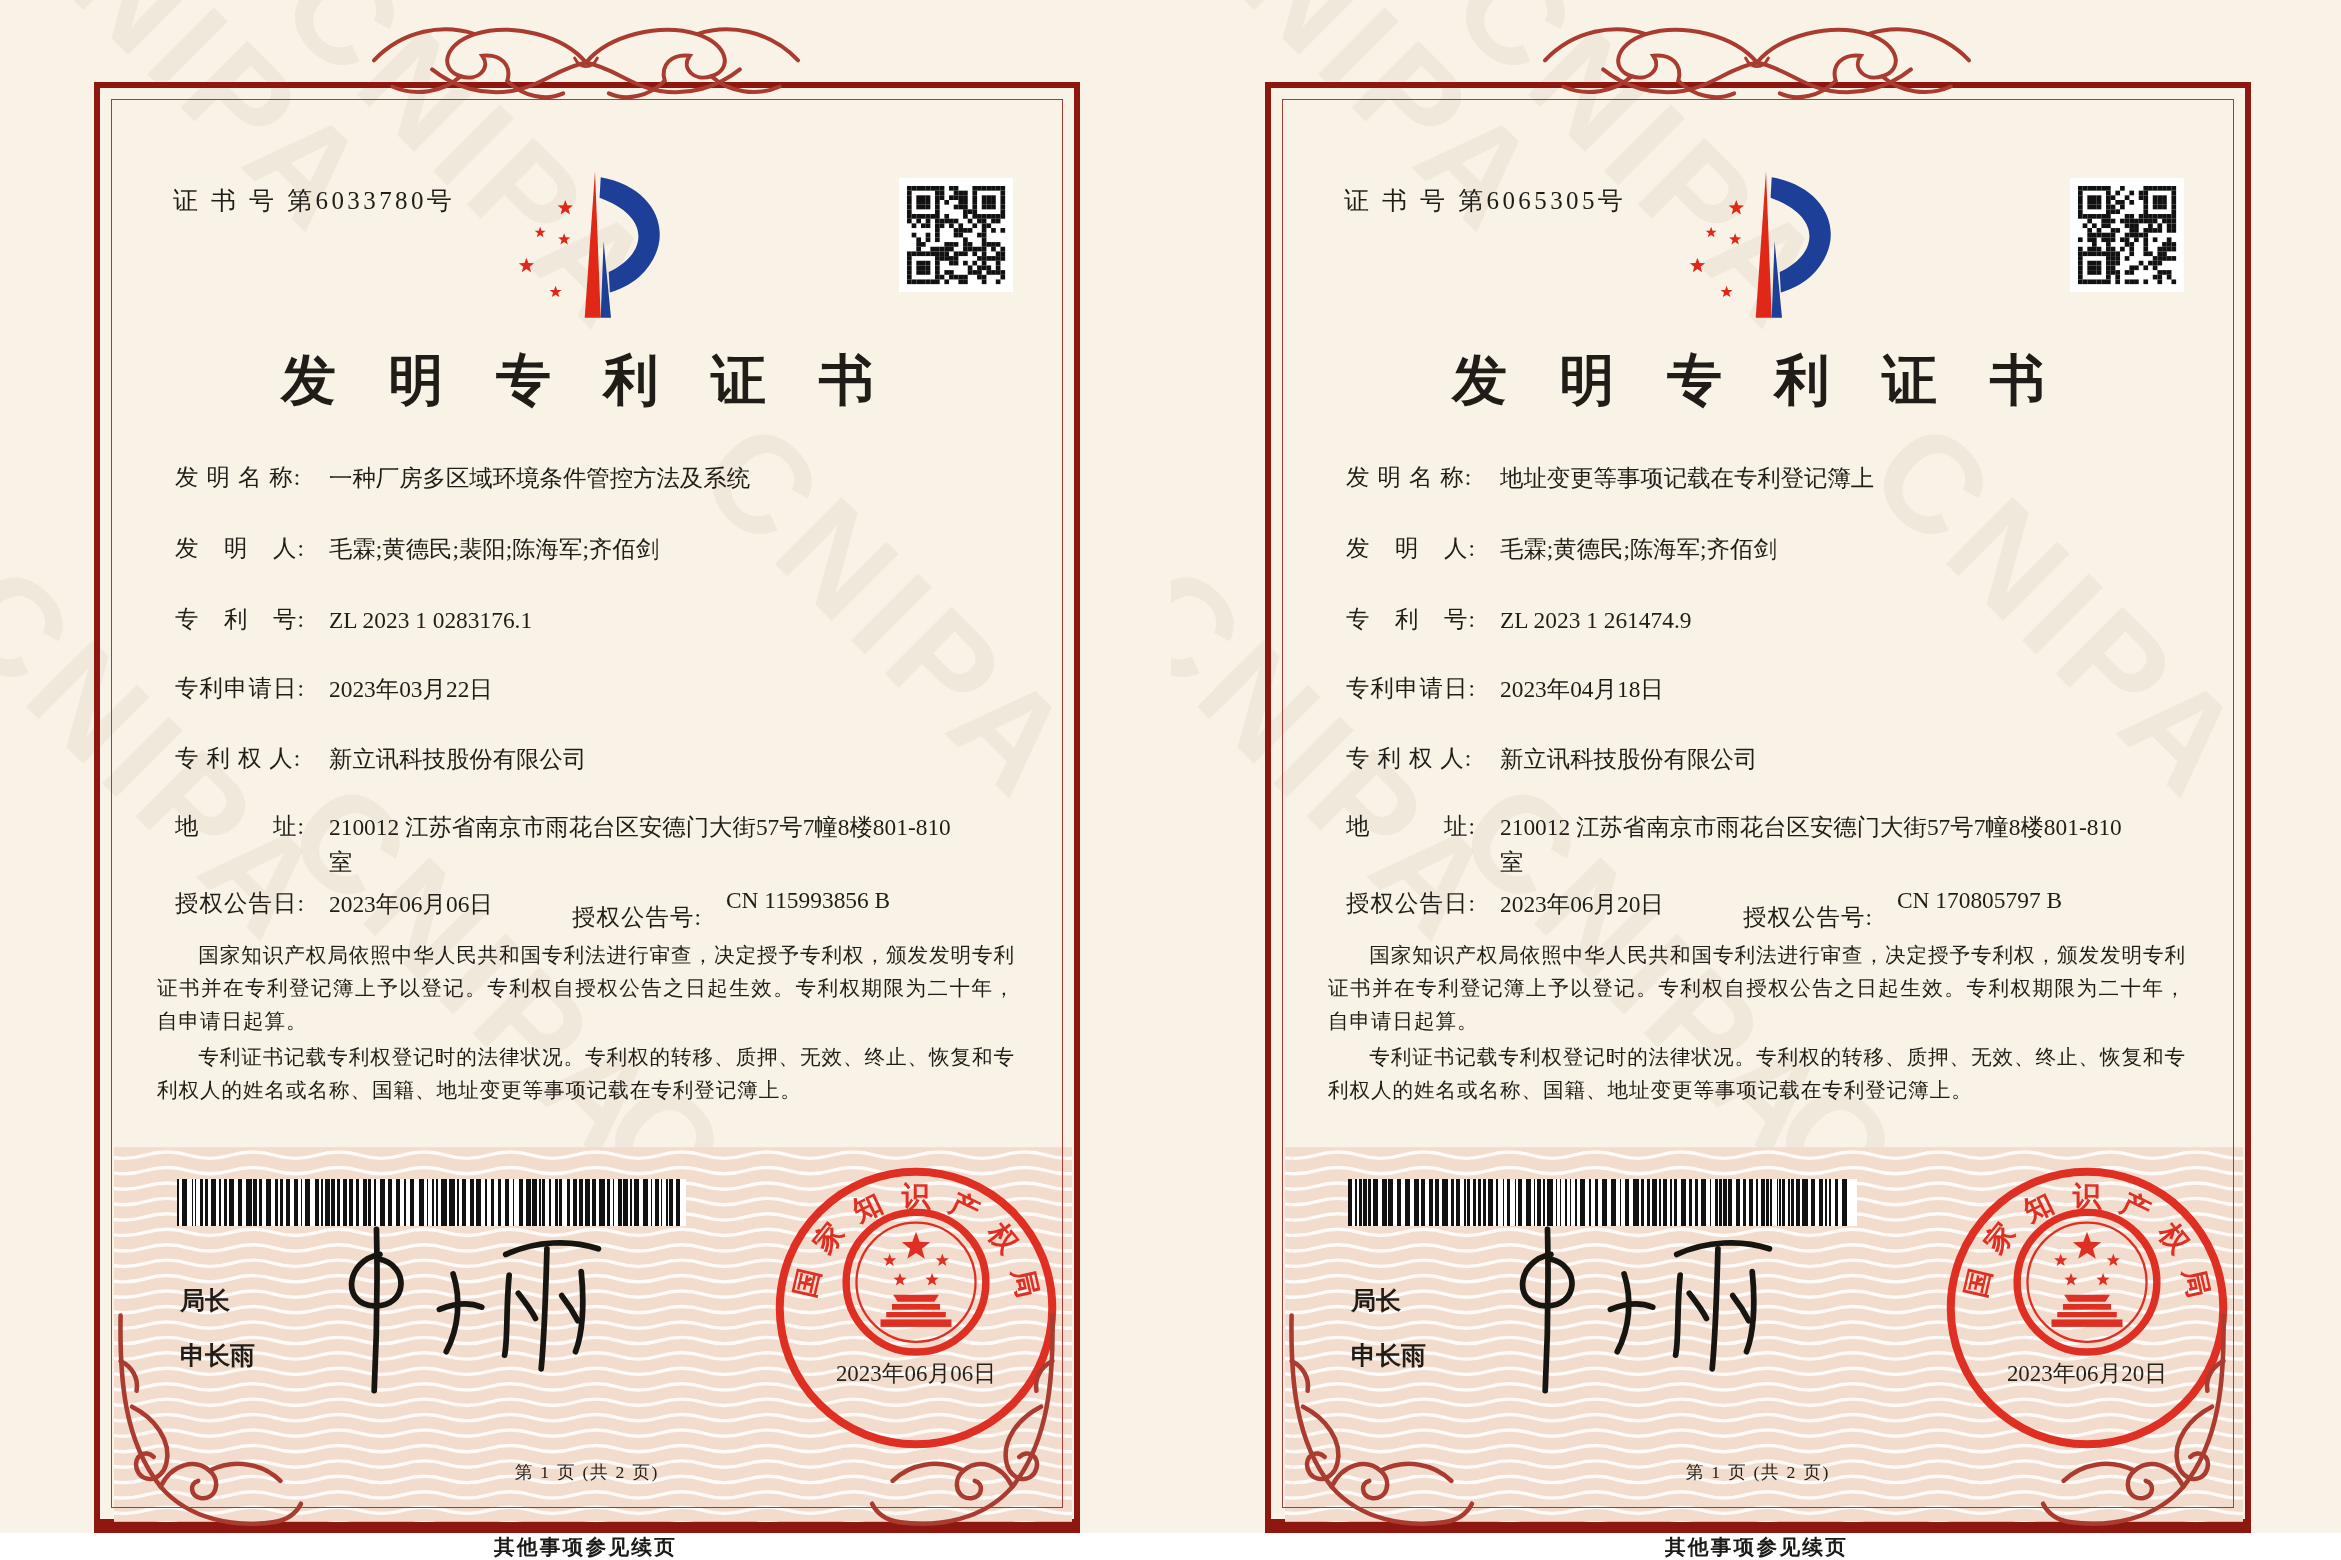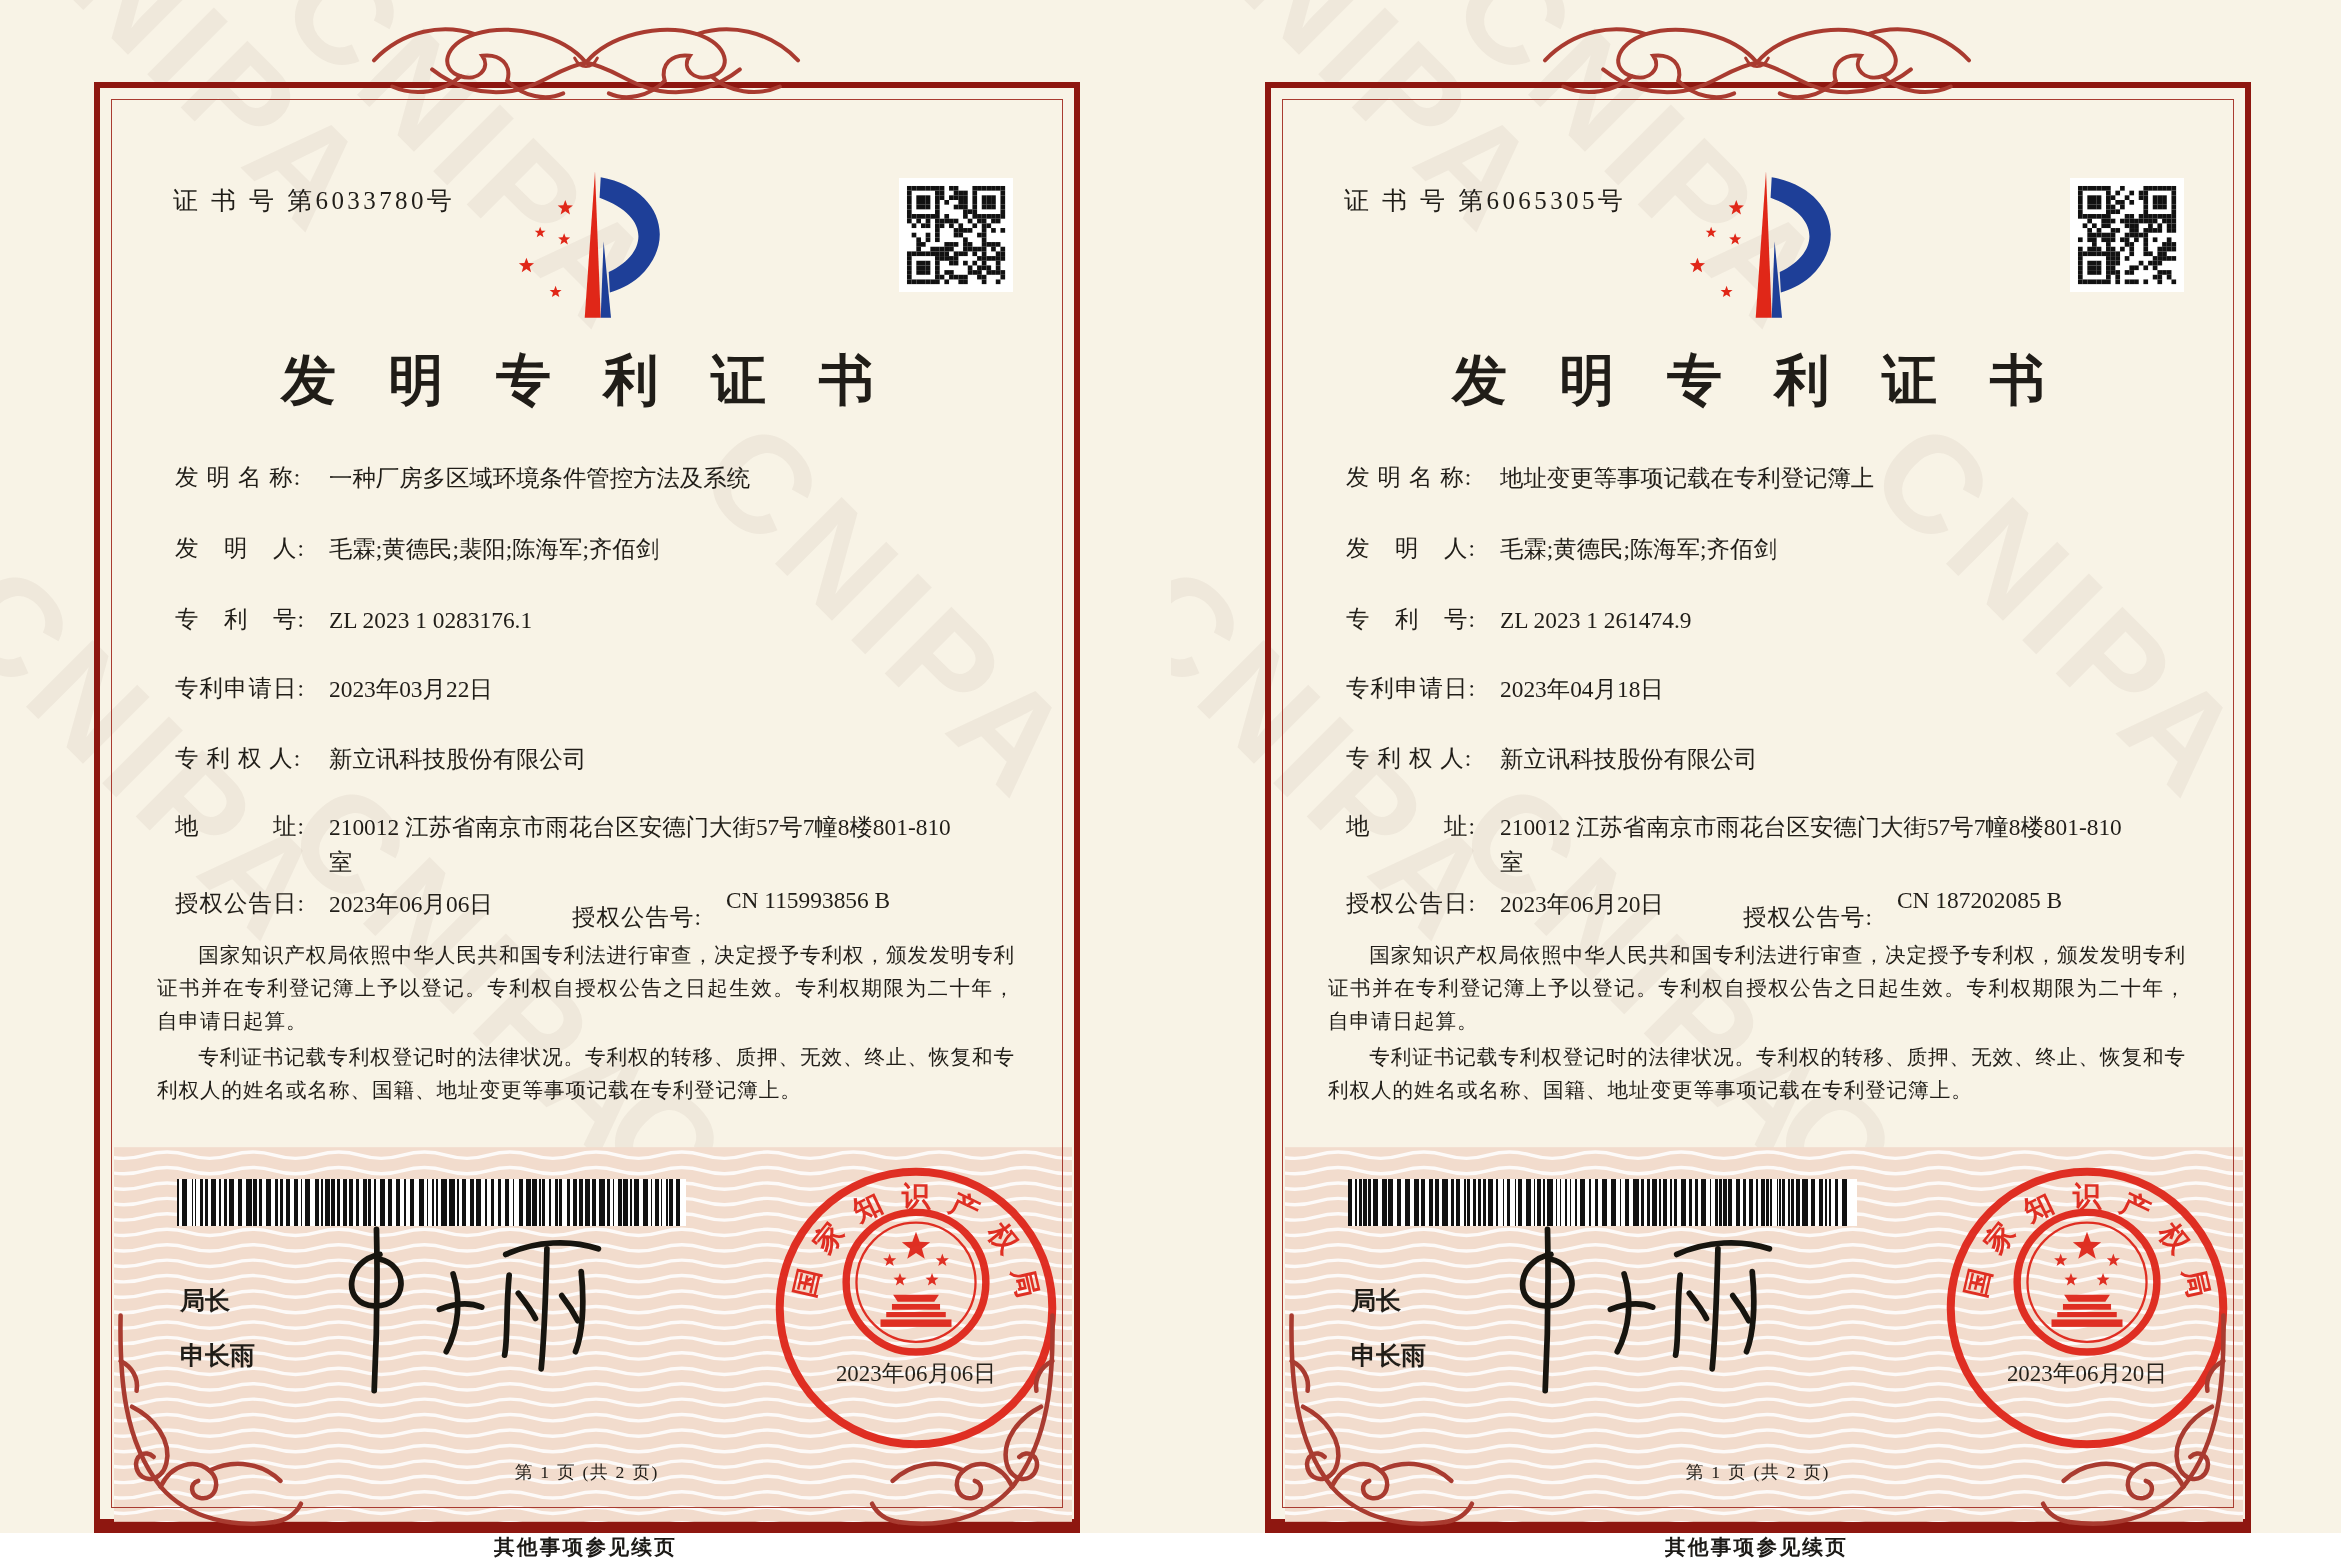--- a/index.html
+++ b/index.html
@@ -821,21 +821,21 @@
         <span class="val">新立讯科技股份有限公司</span>
       </div>
       <div class="frow r5">
         <span class="lab">地　　　址:</span>
         <span class="val">210012 江苏省南京市雨花台区安德门大街57号7幢8楼801-810室</span>
       </div>
       <div class="frow rg">
         <span class="lab">授权公告日:</span>
         <span class="val" style="width:240px;">2023年06月20日</span>
         <span class="lab2">授权公告号:</span>
-        <span class="val2">CN 187202085 B</span>
+        <span class="val2">CN 170805797 B</span>
       </div>
 
       <div class="paras">
         <p>国家知识产权局依照中华人民共和国专利法进行审查，决定授予专利权，颁发发明专利证书并在专利登记簿上予以登记。专利权自授权公告之日起生效。专利权期限为二十年，自申请日起算。</p>
         <p>专利证书记载专利权登记时的法律状况。专利权的转移、质押、无效、终止、恢复和专利权人的姓名或名称、国籍、地址变更等事项记载在专利登记簿上。</p>
       </div>
 
       <div class="barcode"><i style="width:4px;margin-right:2.9px"></i><i style="width:1.7px;margin-right:2.3px"></i><i style="width:3.4px;margin-right:1.1px"></i><i style="width:3.4px;margin-right:1.1px"></i><i style="width:3.4px;margin-right:1.7px"></i><i style="width:5.1px;margin-right:4px"></i><i style="width:5.1px;margin-right:1.1px"></i><i style="width:4.6px;margin-right:4px"></i><i style="width:4px;margin-right:4.6px"></i><i style="width:4.6px;margin-right:4px"></i><i style="width:4.6px;margin-right:2.3px"></i><i style="width:4.6px;margin-right:4px"></i><i style="width:3.4px;margin-right:1.7px"></i><i style="width:4.6px;margin-right:2.9px"></i><i style="width:5.7px;margin-right:3.4px"></i><i style="width:2.9px;margin-right:1.7px"></i><i style="width:4.6px;margin-right:4px"></i><i style="width:1.7px;margin-right:1.1px"></i><i style="width:3.4px;margin-right:2.3px"></i><i style="width:2.9px;margin-right:2.3px"></i><i style="width:2.9px;margin-right:2.3px"></i><i style="width:2.9px;margin-right:2.3px"></i><i style="width:4.6px;margin-right:3.4px"></i><i style="width:1.7px;margin-right:4.6px"></i><i style="width:1.7px;margin-right:2.3px"></i><i style="width:3.4px;margin-right:4.6px"></i><i style="width:1.1px;margin-right:2.3px"></i><i style="width:4px;margin-right:4px"></i><i style="width:4.6px;margin-right:3.4px"></i><i style="width:1.1px;margin-right:2.3px"></i><i style="width:3.4px;margin-right:2.3px"></i><i style="width:1.7px;margin-right:2.3px"></i><i style="width:5.7px;margin-right:2.9px"></i><i style="width:1.7px;margin-right:2.3px"></i><i style="width:1.1px;margin-right:4.6px"></i><i style="width:1.7px;margin-right:2.9px"></i><i style="width:1.1px;margin-right:4px"></i><i style="width:2.3px;margin-right:2.9px"></i><i style="width:5.1px;margin-right:3.4px"></i><i style="width:2.3px;margin-right:4px"></i><i style="width:2.9px;margin-right:4.6px"></i><i style="width:4.6px;margin-right:4px"></i><i style="width:4.6px;margin-right:4px"></i><i style="width:1.7px;margin-right:3.4px"></i><i style="width:4.6px;margin-right:4px"></i><i style="width:5.7px;margin-right:2.3px"></i><i style="width:2.3px;margin-right:3.4px"></i><i style="width:3.4px;margin-right:1.7px"></i><i style="width:5.1px;margin-right:1.7px"></i><i style="width:2.3px;margin-right:2.3px"></i><i style="width:3.4px;margin-right:3.4px"></i><i style="width:2.3px;margin-right:1.7px"></i><i style="width:2.9px;margin-right:4px"></i><i style="width:5.1px;margin-right:2.9px"></i><i style="width:2.9px;margin-right:3.4px"></i><i style="width:2.9px;margin-right:2.9px"></i><i style="width:5.1px;margin-right:4px"></i><i style="width:1.1px;margin-right:4px"></i><i style="width:2.9px;margin-right:1.1px"></i><i style="width:2.3px;margin-right:1.7px"></i><i style="width:4px;margin-right:1.1px"></i><i style="width:4px;margin-right:4px"></i><i style="width:3.4px;margin-right:2.9px"></i><i style="width:3.4px;margin-right:3.4px"></i><i style="width:4px;margin-right:2.9px"></i><i style="width:1.7px;margin-right:3.4px"></i><i style="width:3.4px;margin-right:1.7px"></i><i style="width:2.3px;margin-right:1.7px"></i><i style="width:1.7px;margin-right:4.6px"></i><i style="width:1.1px;margin-right:1.1px"></i><i style="width:1.7px;margin-right:1.1px"></i><i style="width:3.4px;margin-right:3.4px"></i><i style="width:1.7px;margin-right:1.1px"></i><i style="width:2.3px;margin-right:2.9px"></i><i style="width:4px;margin-right:1.7px"></i><i style="width:5.7px;margin-right:2.9px"></i><i style="width:4.6px;margin-right:4px"></i><i style="width:4px;margin-right:1.7px"></i><i style="width:1.7px;margin-right:2.3px"></i><i style="width:1.7px;margin-right:4.6px"></i><i style="width:2.9px;margin-right:4px"></i><i style="width:5.1px;margin-right:3.4px"></i></div>
 
       <div class="director">局长</div>

